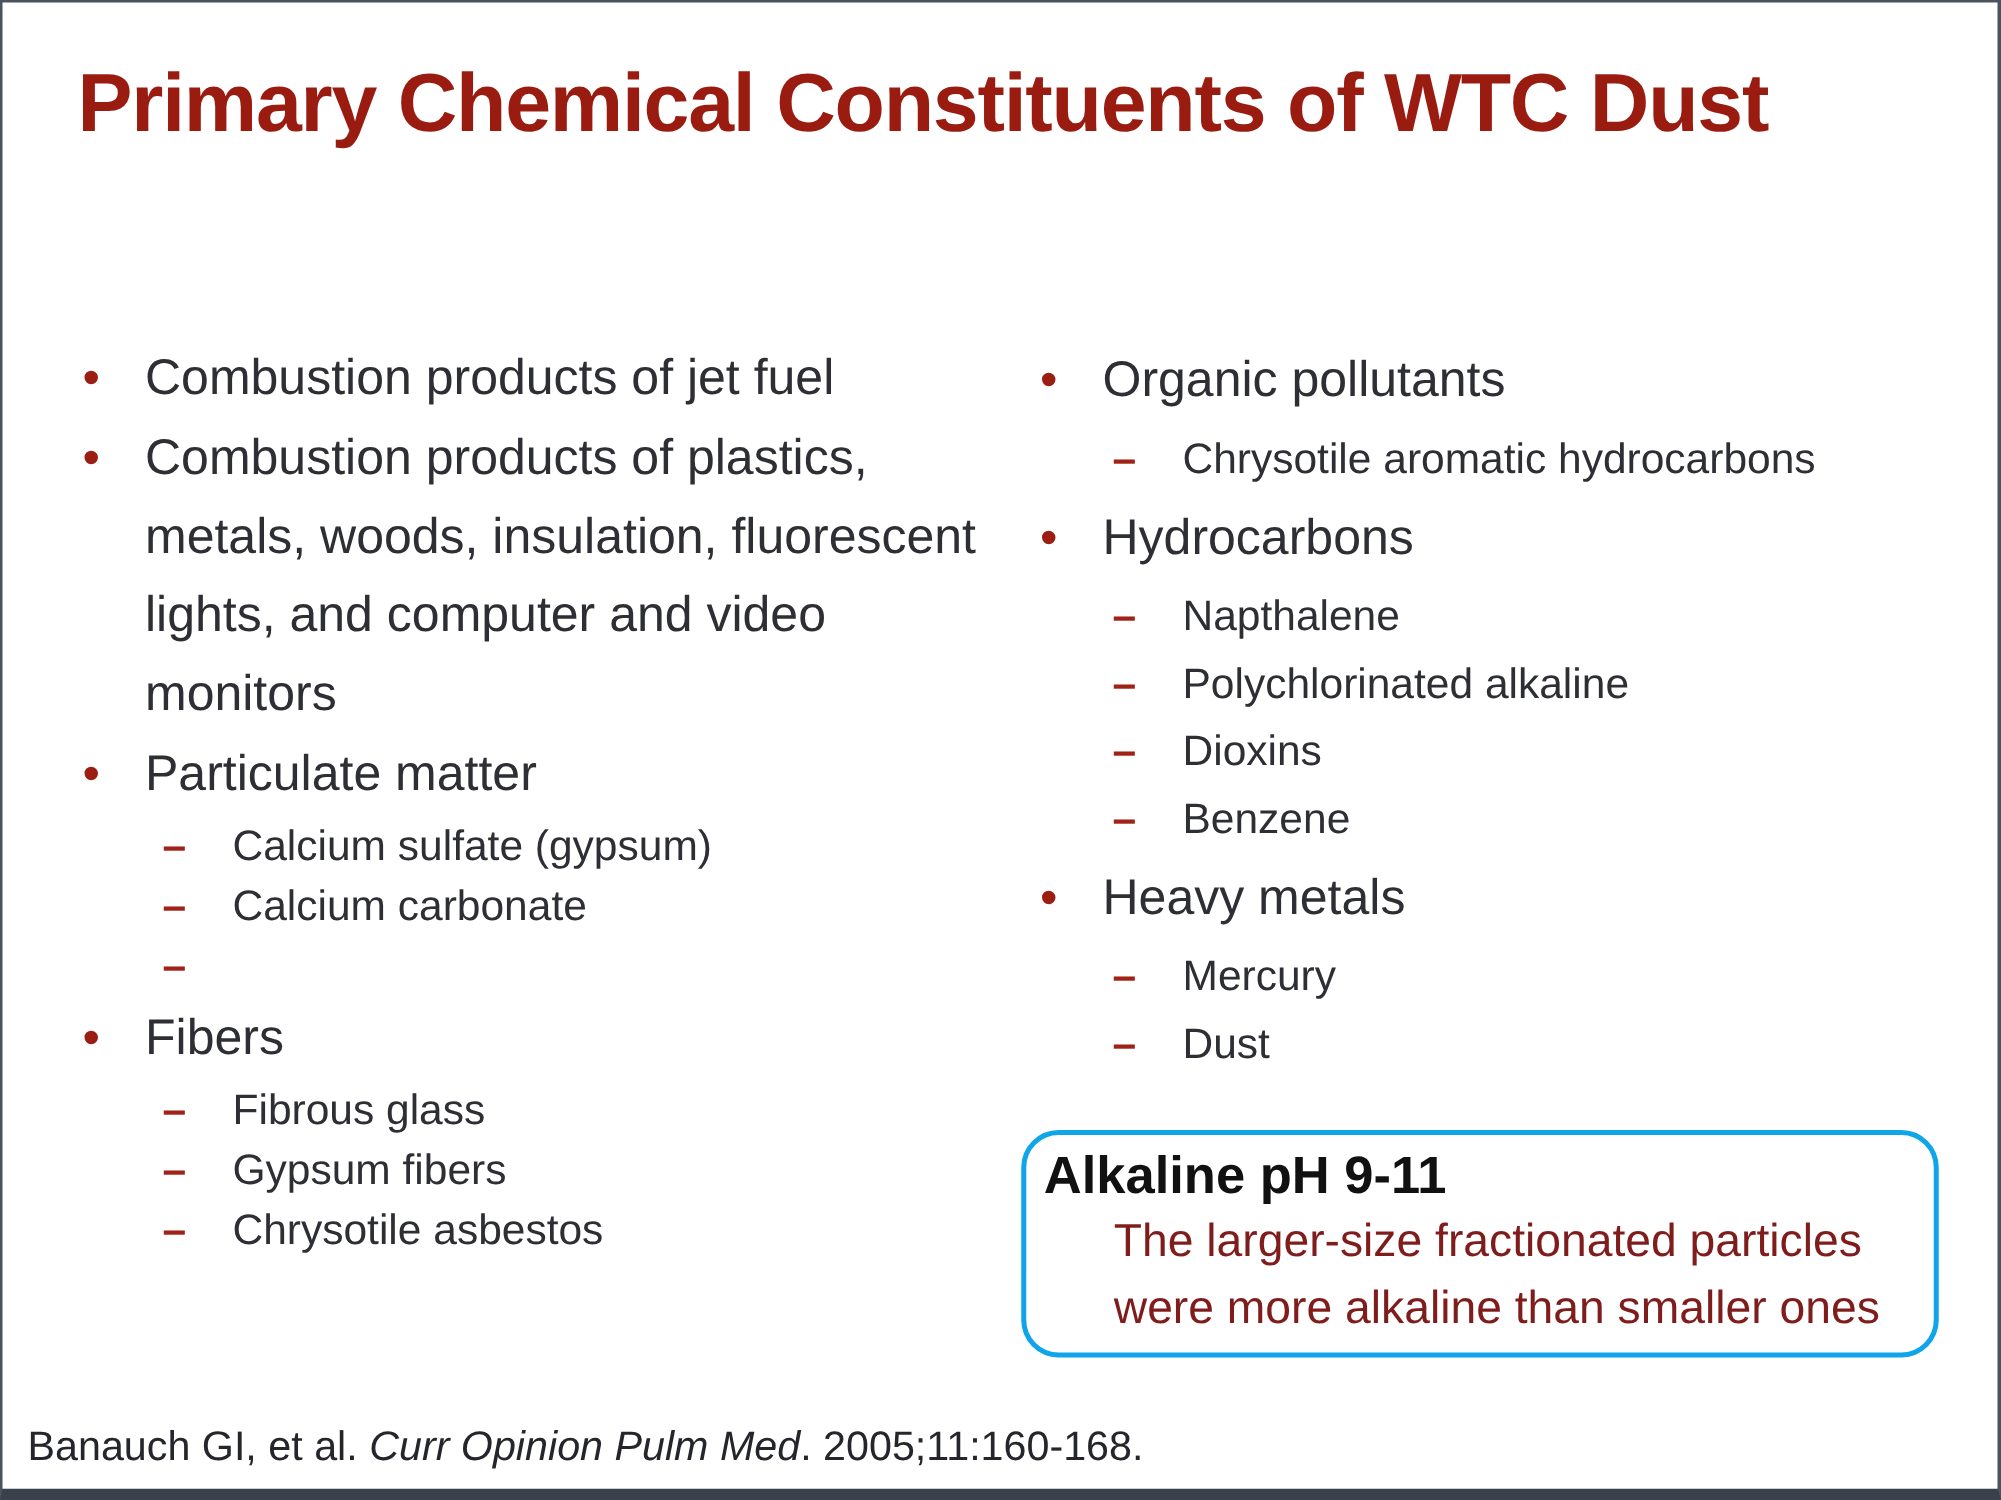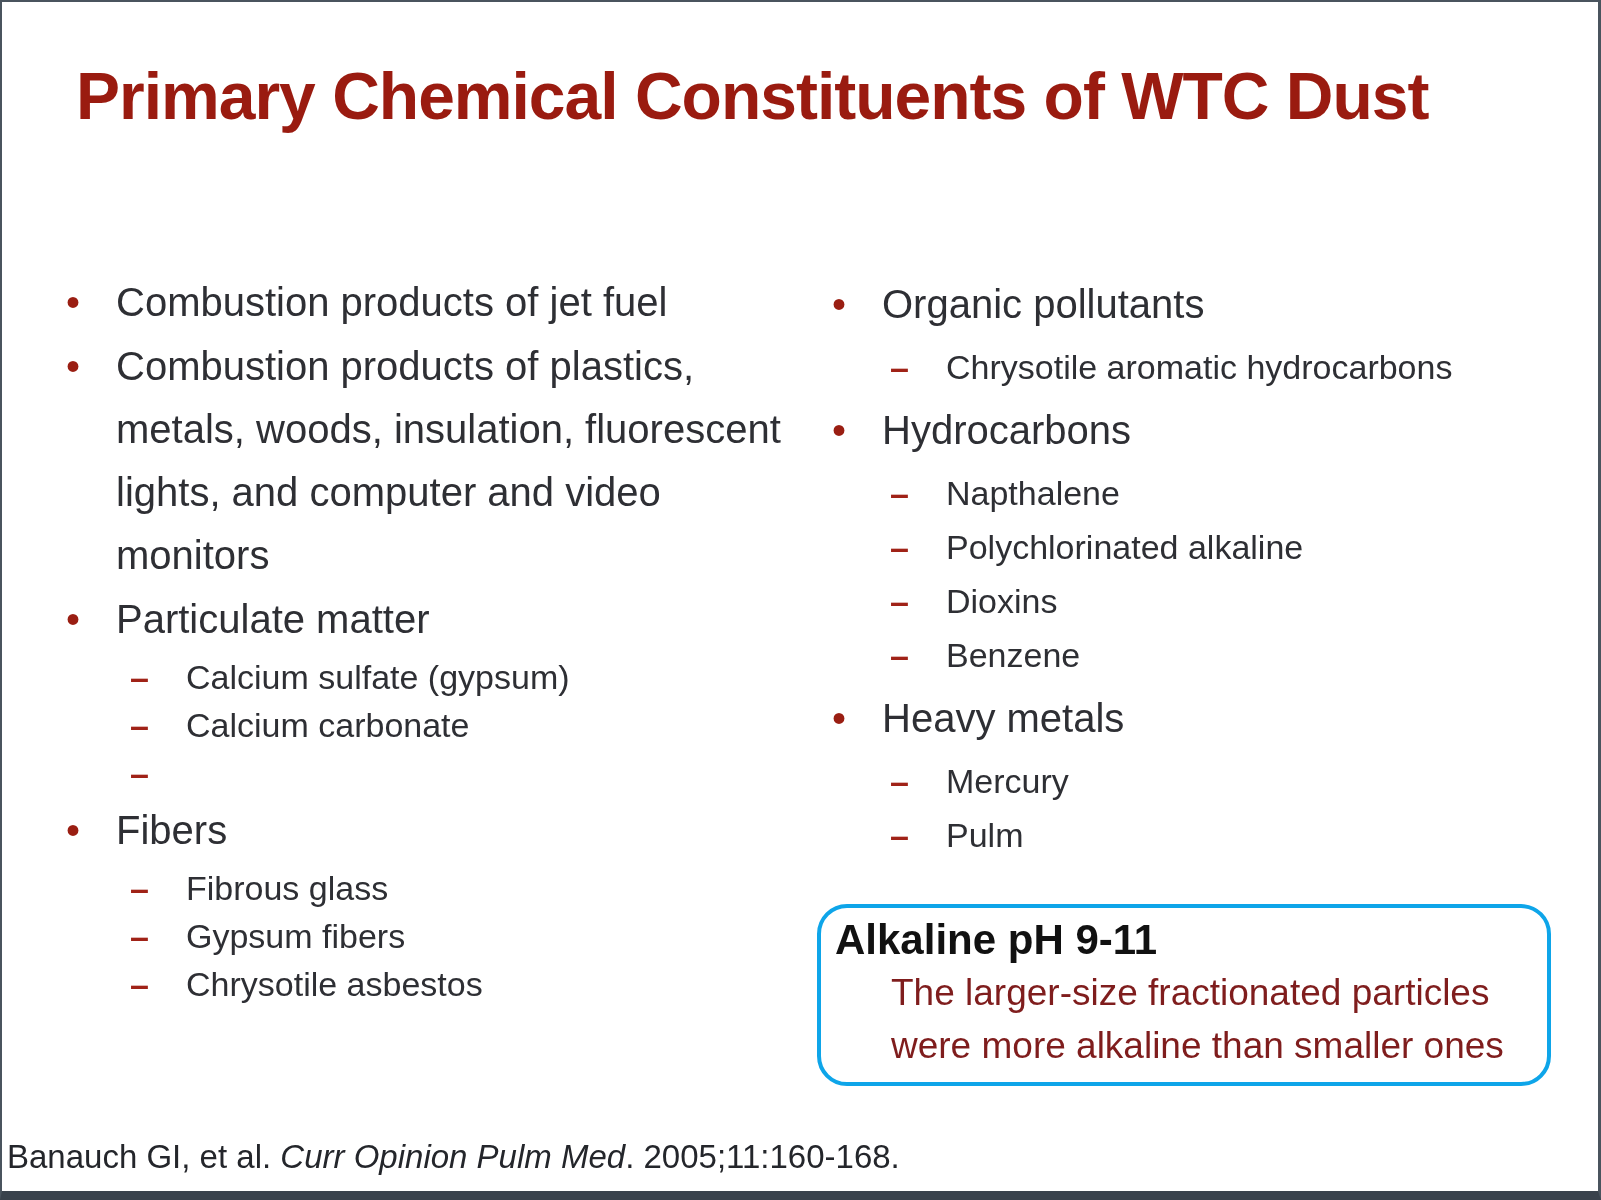--- a/index.html
+++ b/index.html
@@ -10,21 +10,21 @@
     background:#ffffff;
     border-top:2px solid #4a545e;
     border-left:2px solid #4a545e;
     border-right:3px solid #4a545e;
     border-bottom:9px solid #39424c;
     font-family:"Liberation Sans", sans-serif;
     overflow:hidden;
   }
   .title {
     position:absolute; left:58px; top:40px; width:1500px;
-    margin:16px;
+    margin:2px;
     font-size:66px; font-weight:bold; letter-spacing:-1px;
     color:#9a1b10;
   }
   .col { position:absolute; top:268px; }
   .col-left  { left:64px;  width:748px; }
   .col-right { left:830px; width:722px; }
 
   .l1-row { display:flex; align-items:flex-start; font-size:40px; line-height:63px; color:#2e2f34; }
   .l1-bullet { flex:0 0 38px; color:#9a1e12; font-size:40px; line-height:63px; }
   .l1-text { flex:1;margin-left:12px; }
@@ -40,21 +40,21 @@
     position:absolute; left:815px; top:902px; width:734px; height:182px;
     box-sizing:border-box;
     border:4px solid #0ea5e9; border-radius:30px;
     background:#ffffff;
     padding:6px 14px 0 14px;
   }
   .callout-heading { font-size:42px; font-weight:bold; color:#111111; line-height:52px; }
   .callout-body { margin-left:56px; font-size:37px; line-height:53px; color:#7f1d1d; }
 
   .citation {
-    position:absolute; left:5px; top:1134px;
+    position:absolute; left:20px; top:1134px;
     font-size:33px; color:#24262b; line-height:42px;
   }
   .citation .ital { font-style:italic; }
 </style>
 </head>
 <body>
 
 <div class="slide">
 
   <h1 class="title">Primary Chemical Constituents of WTC Dust</h1>
@@ -133,21 +133,21 @@
     <div class="l1-row">
       <span class="l1-bullet">•</span>
       <span class="l1-text">Heavy metals</span>
     </div>
     <div class="sub-row">
       <span class="sub-dash">–</span>
       <span class="sub-text">Mercury</span>
     </div>
     <div class="sub-row">
       <span class="sub-dash">–</span>
-      <span class="sub-text">Pulm</span>
+      <span class="sub-text">Dust</span>
     </div>
   </div>
 
   <div class="callout">
     <div class="callout-heading">Alkaline pH 9-11</div>
     <div class="callout-body">
       <div>The larger-size fractionated particles</div>
       <div>were more alkaline than smaller ones</div>
     </div>
   </div>

